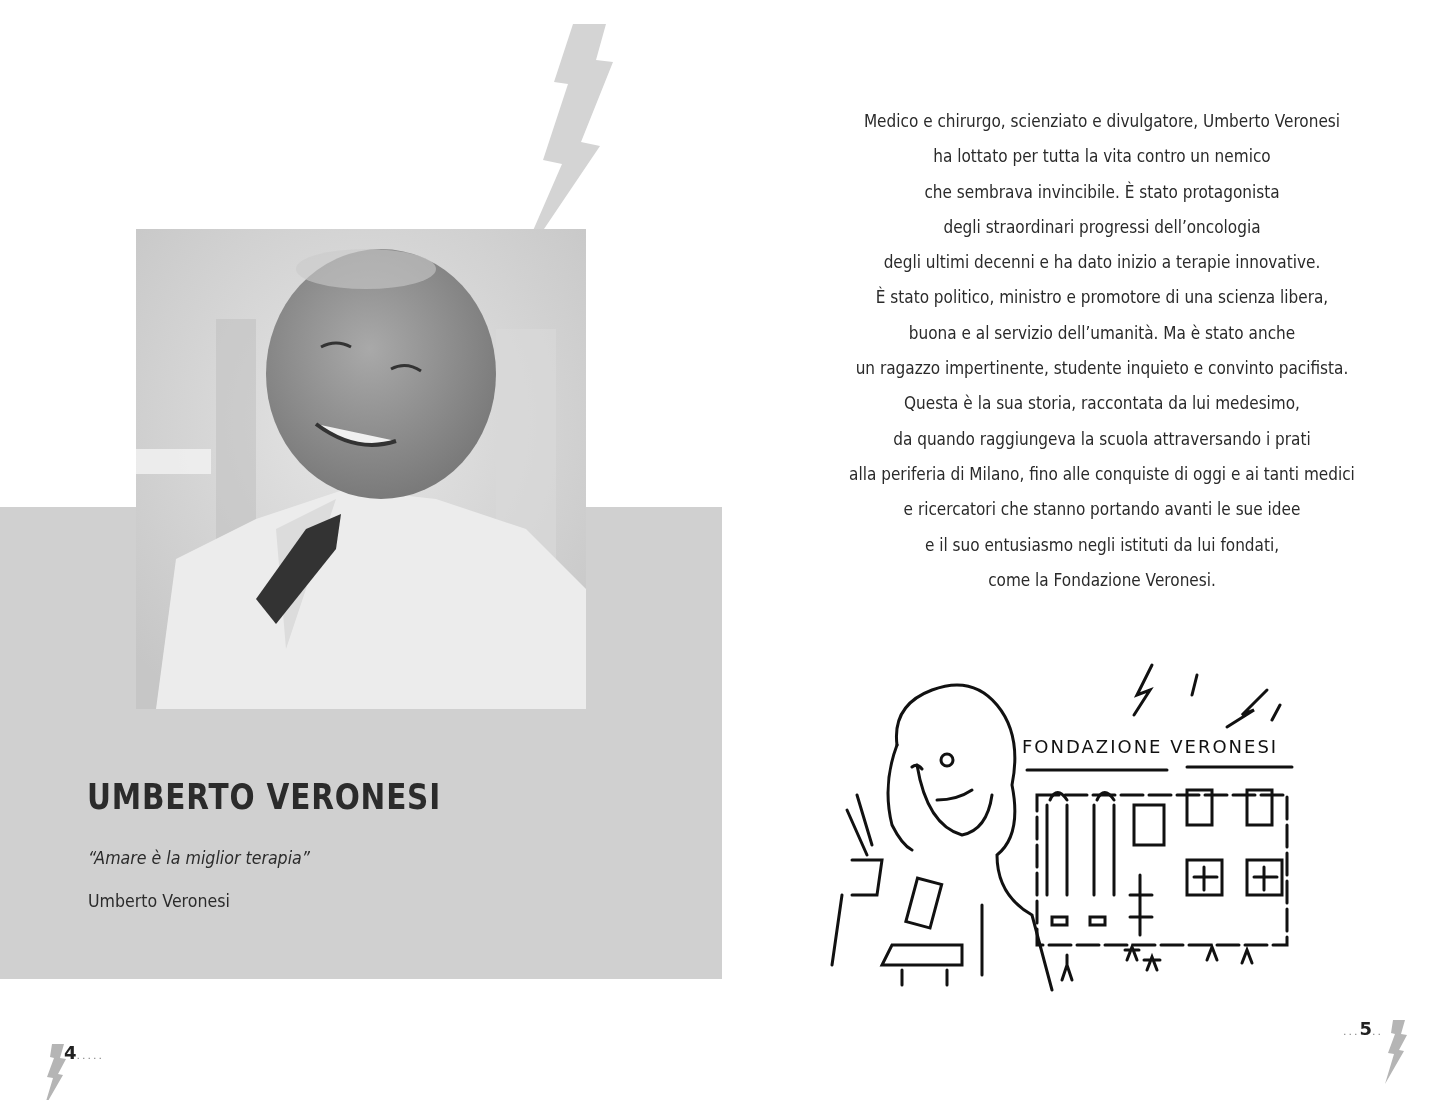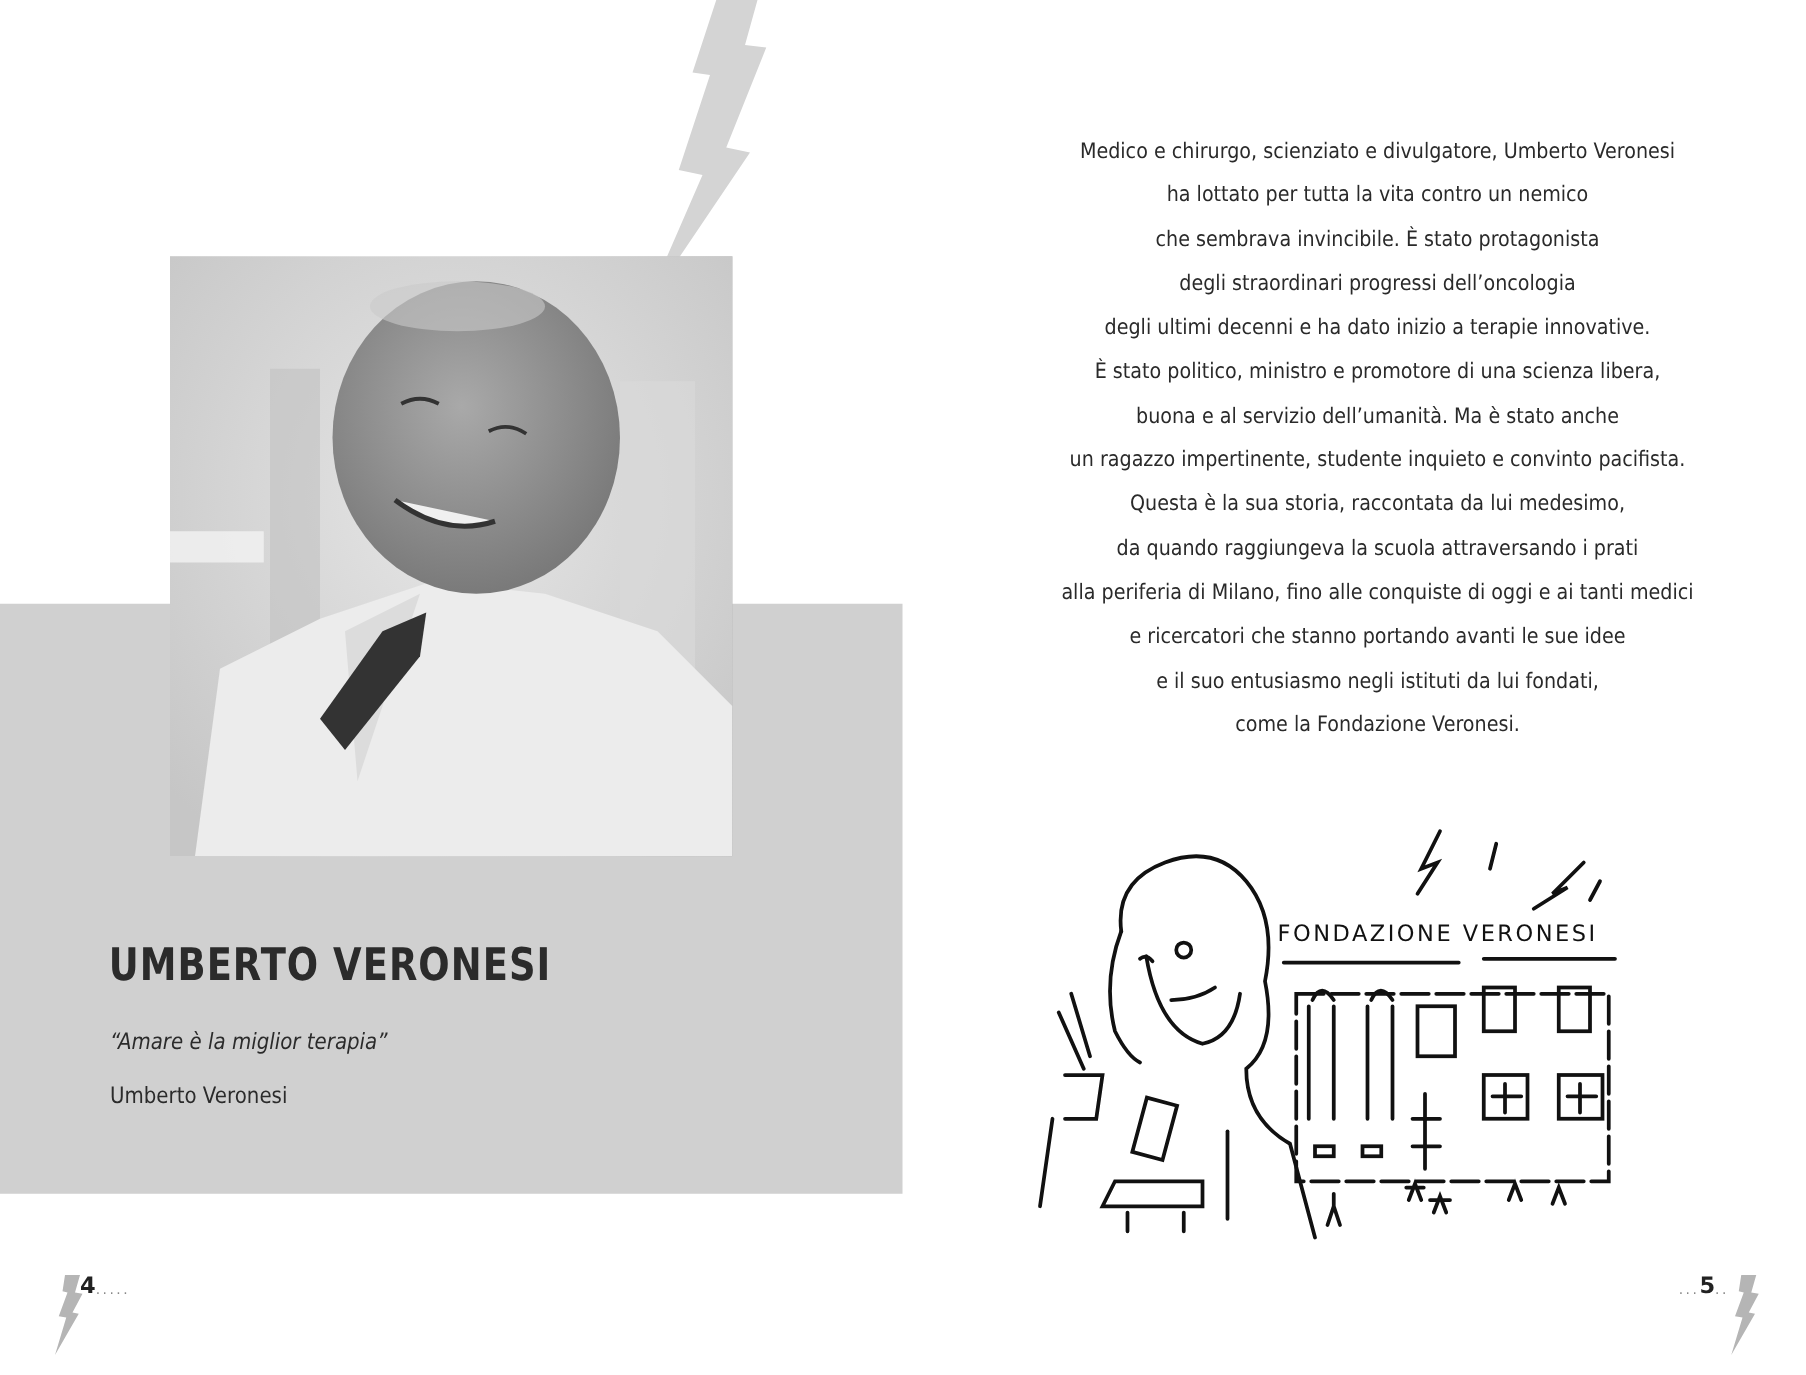--- a/index.html
+++ b/index.html
@@ -1,19 +1,19 @@
 <!DOCTYPE html>
 <html><head>
 <meta charset="utf-8">
 <style>
   html, body { margin:0; padding:0; }
   body { width:1445px; height:1100px; background:#ffffff; position:relative; overflow:hidden;
          font-family:"DejaVu Sans", sans-serif; color:#2a2a2a; }
   .page { position:absolute; top:0; height:836px; }
-  .page-left { left:0; width:722px; }
+  .page-left { left:0; width:722px;margin-top:24px; }
   .page-right { left:722px; width:723px; }
   .gray-panel { position:absolute; left:0; top:483px; width:722px; height:472px; background:#d0d0d0; }
   .photo { position:absolute; left:136px; top:205px; width:450px; height:480px; overflow:hidden;
            background:linear-gradient(90deg,#cfcfcf 0%,#e3e3e3 35%,#d6d6d6 70%,#bdbdbd 100%); }
   .photo svg { position:absolute; left:0; top:0; }
   .bolt-big { position:absolute; left:510px; top:0; }
   .title { position:absolute; left:87px; top:752px; font-family:"DejaVu Sans", sans-serif; font-weight:bold;
            font-size:36px; letter-spacing:1px; color:#2b2b2b; transform:scaleX(0.82); transform-origin:left top; }
   .quote { position:absolute; left:88px; top:823px; font-style:italic; font-size:18px; color:#2b2b2b;
            transform:scaleX(0.88); transform-origin:left top; }

